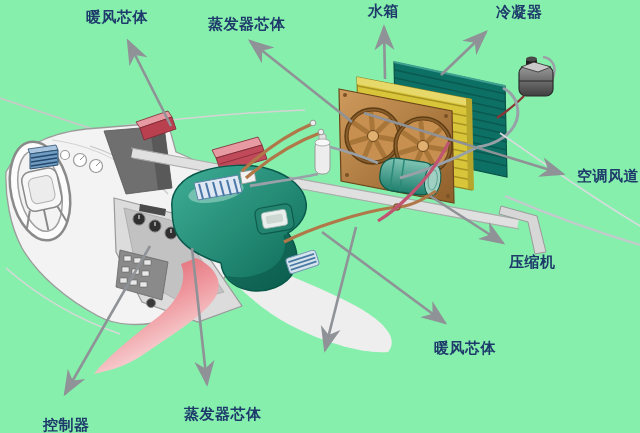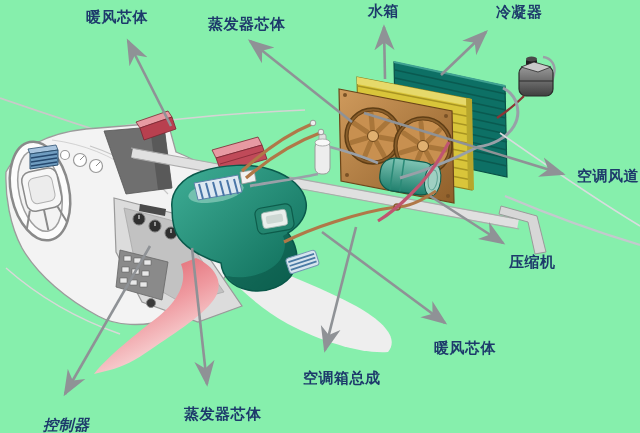--- a/index.html
+++ b/index.html
@@ -250,17 +250,16 @@
   </g>
 </svg>
 
 <div class="lbl" style="left:86px;  top:9px;">暖风芯体</div>
 <div class="lbl" style="left:208px; top:16px;">蒸发器芯体</div>
 <div class="lbl" style="left:368px; top:3px;">水箱</div>
 <div class="lbl" style="left:496px; top:4px;">冷凝器</div>
 <div class="lbl" style="left:577px; top:168px;">空调风道</div>
 <div class="lbl" style="left:509px; top:254px;font-family:Liberation Serif, serif;">压缩机</div>
 <div class="lbl" style="left:434px; top:340px;">暖风芯体</div>
-<div class="lbl" style="left:303px; top:370px;">空调箱总成</div>
 <div class="lbl" style="left:184px; top:406px;">蒸发器芯体</div>
-<div class="lbl" style="left:43px;  top:417px;font-style:italic;">控制器</div>
+<div class="lbl" style="left:43px;  top:417px;">控制器</div>
 
 </div>
 
 </body></html>

